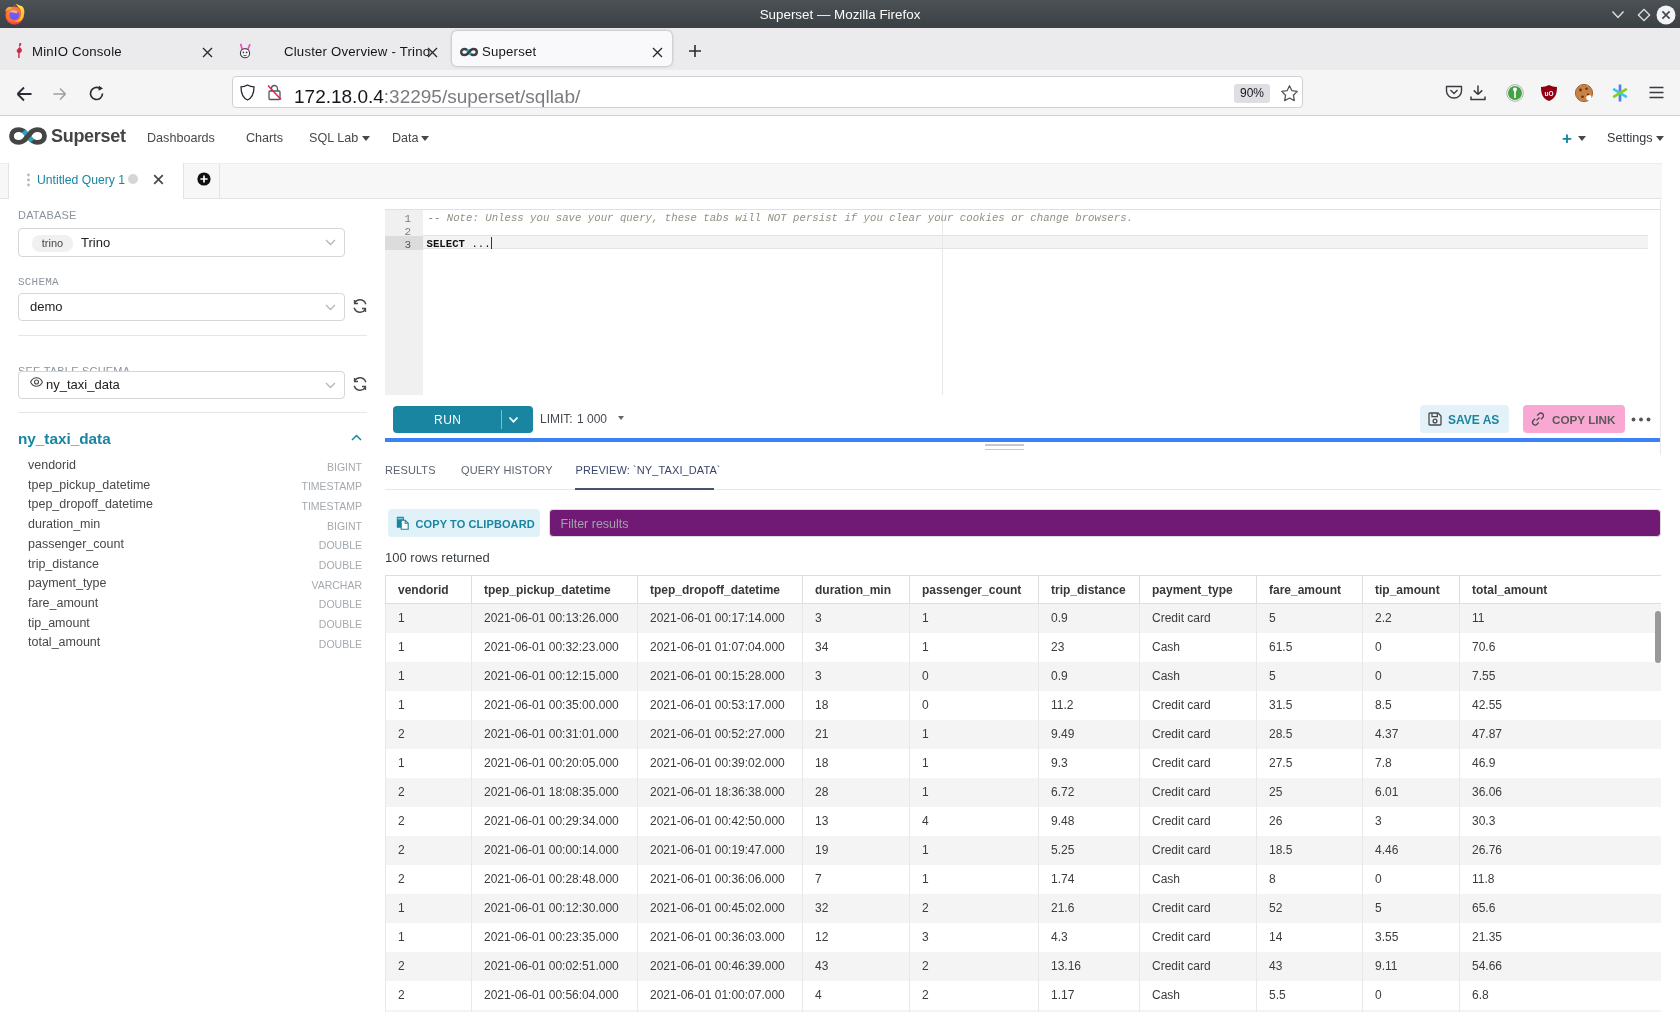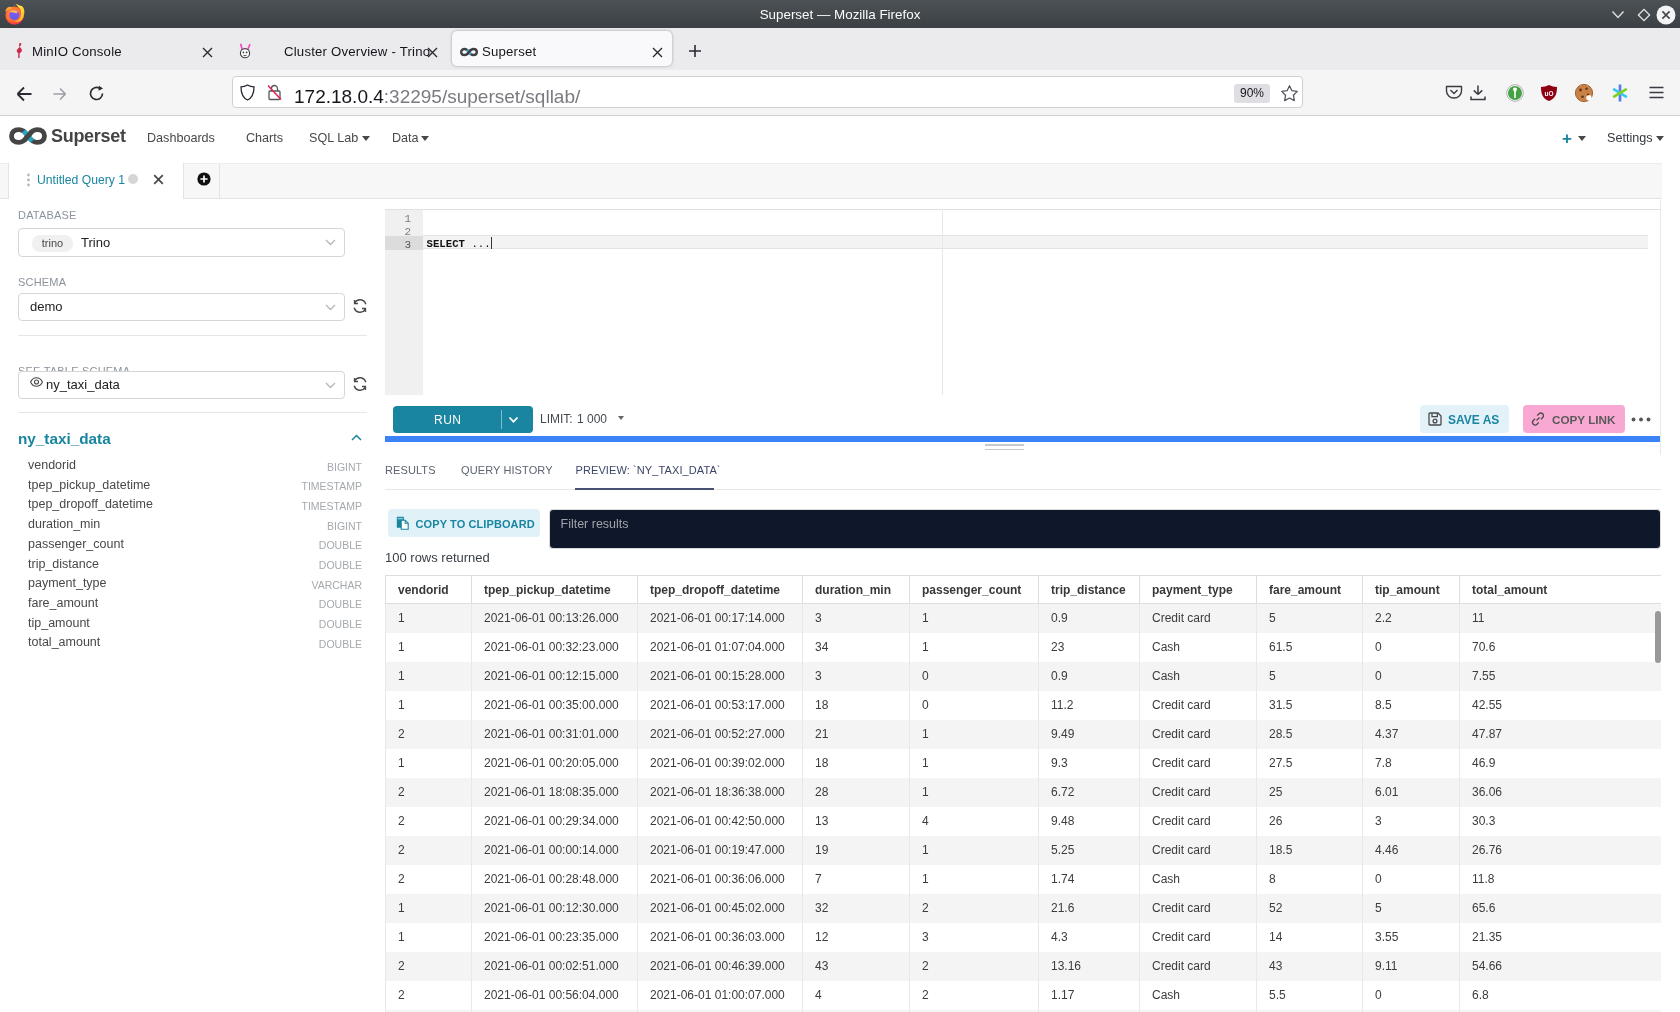--- a/index.html
+++ b/index.html
@@ -228,21 +228,21 @@
 </svg>
 
 <span class="sblabel" style="top:209px;">DATABASE</span>
 <div class="sbselect" style="top:228px; height:29px;"></div>
 <span class="abs" style="left:32px; top:235px; width:41px; height:17px; background:#f0f0f0; border-radius:8px; font-size:11px; color:#484848; text-align:center; line-height:17px;">trino</span>
 <span class="abs" style="left:81px; top:235px; font-size:13px; color:#222;">Trino</span>
 <svg class="abs" style="left:325px; top:239px;" width="11" height="7" viewBox="0 0 11 7">
     <path d="M1 1 L5.5 5.5 L10 1" fill="none" stroke="#b5b5b5" stroke-width="1.3"></path>
   </svg>
 
-<span class="sblabel" style="top:276px;">SCHEMA</span>
+<span class="sblabel" style="top:276px;font-family:Liberation Mono, monospace;">SCHEMA</span>
 <div class="sbselect" style="top:293px;"></div>
 <span class="abs" style="left:30px; top:299px; font-size:13px; color:#222;">demo</span>
 <svg class="abs" style="left:325px; top:304px;" width="11" height="7" viewBox="0 0 11 7">
     <path d="M1 1 L5.5 5.5 L10 1" fill="none" stroke="#b5b5b5" stroke-width="1.3"></path>
   </svg>
 <svg class="abs" style="left:352px; top:298px;" width="16" height="16" viewBox="0 0 16 16">
   <path d="M13.8 6.2 A 6.1 6.1 0 0 0 2.6 5" fill="none" stroke="#4a4a4a" stroke-width="1.5"></path>
   <path d="M2.6 2 V5.4 H6" fill="none" stroke="#4a4a4a" stroke-width="1.5"></path>
   <path d="M2.2 9.8 A 6.1 6.1 0 0 0 13.4 11" fill="none" stroke="#4a4a4a" stroke-width="1.5"></path>
   <path d="M13.4 14 V10.6 H10" fill="none" stroke="#4a4a4a" stroke-width="1.5"></path>
@@ -296,24 +296,25 @@
 <div id="editorpanel">
   <div class="abs" style="left:0; top:9px; width:1276px; height:186px; border-top:1px solid #e0e0e0;"></div>
   <div class="abs" style="left:38px; top:35px; width:1225px; height:14px; background:#f3f3f3; border-top:1px solid #e3e3e3; border-bottom:1px solid #e3e3e3;"></div>
   <div id="gutter">
     <span class="lnum" style="top:2.5px;">1</span>
     <span class="lnum" style="top:15.5px;">2</span>
     <div class="abs" style="left:0; top:26px; width:38px; height:14px; background:#dcdcdc;"></div>
     <span class="lnum" style="top:28.5px; color:#555;">3</span>
   </div>
   <div class="abs" style="left:557px; top:9px; width:1px; height:186px; background:#e8e8e8;"></div>
+  <span class="mono abs" style="left:42.5px; top:11.5px; font-style:italic; color:#8f9181;">-- Note: Unless you save your query, these tabs will NOT persist if you clear your cookies or change browsers.</span>
   <span class="mono abs" style="left:41.5px; top:37.5px; color:#111;"><b>SELECT</b> ...</span>
   <div class="abs" style="left:105.5px; top:36.5px; width:1.5px; height:12.5px; background:#333;"></div>
 
-  <div class="abs" style="left:0; top:195px; width:1275px; height:47px; border-bottom:6px solid #3b82f6; background:#fff;">
+  <div class="abs" style="left:0; top:195px; width:1275px; height:47px; border-bottom:4px solid #3b82f6; background:#fff;">
     <div class="abs" style="left:8px; top:10.5px; width:140px; height:27px; background:#1985a0; border-radius:4px;">
       <span class="abs" style="left:41px; top:7px; font-size:12px; color:#fff; letter-spacing:.5px;">RUN</span>
       <div class="abs" style="left:108px; top:4px; width:1px; height:19px; background:rgba(255,255,255,.45);"></div>
       <svg class="abs" style="left:115px; top:10px;" width="11" height="8" viewBox="0 0 11 8">
           <path d="M1.5 1.5 L5.5 5.7 L9.5 1.5" fill="none" stroke="#fff" stroke-width="1.8"></path>
         </svg>
     </div>
     <span class="abs" style="left:155px; top:17px; font-size:12px; color:#43494f;">LIMIT:</span>
     <span class="abs" style="left:192px; top:17px; font-size:12px; color:#43494f;">1 000</span>
     <div class="caret" style="left:233px; top:21px; border-top-color:#666; border-left-width:3.5px; border-right-width:3.5px; border-top-width:4.5px;"></div>
@@ -352,21 +353,21 @@
   <div class="abs" style="left:190px; top:32.5px; width:139px; height:2px; background:#465170;"></div>
   <div class="abs" style="left:3px; top:54px; width:152px; height:28px; background:#e1f1f8; border-radius:4px;">
     <svg class="abs" style="left:8px; top:7px;" width="14" height="14" viewBox="0 0 14 14">
       <rect x="0.8" y="0.8" width="7.2" height="11" rx="0.6" fill="#1985a0"></rect>
       <rect x="1.6" y="1.8" width="5.6" height="1.6" fill="#7ec4d8"></rect>
       <path d="M5.2 4.2 H9.2 L12.2 7.2 V13.2 H5.2 Z" fill="#fff" stroke="#1985a0" stroke-width="1.1"></path>
       <path d="M9.2 4.2 V7.2 H12.2" fill="none" stroke="#1985a0" stroke-width="1.1"></path>
     </svg>
     <span class="abs" style="left:27.5px; top:8.5px; font-size:11px; font-weight:bold; color:#1985a0; white-space:nowrap; letter-spacing:.1px;">COPY TO CLIPBOARD</span>
   </div>
-  <div class="abs" style="left:163.5px; top:54px; width:1112px; height:40px; border:1px solid #dcdcdc; border-radius:4px; background:#0f172a;">
+  <div class="abs" style="left:163.5px; top:54px; width:1112px; height:28px; border:1px solid #dcdcdc; border-radius:4px; background:#701a75;">
     <span class="abs" style="left:11px; top:7px; font-size:12.5px; color:#a0a4a8;">Filter results</span>
   </div>
   <div class="abs" style="left:0; top:94.5px; font-size:13px; color:#3b4148;">100 rows returned</div>
   <div id="gridwrap" class="abs" style="left:0; top:120px; width:1276px; height:437px; overflow:hidden;">
       <table id="grid" style="width:1276px;">
         <colgroup>
           <col style="width:86px">
           <col style="width:166px">
           <col style="width:165px">
           <col style="width:107px">

